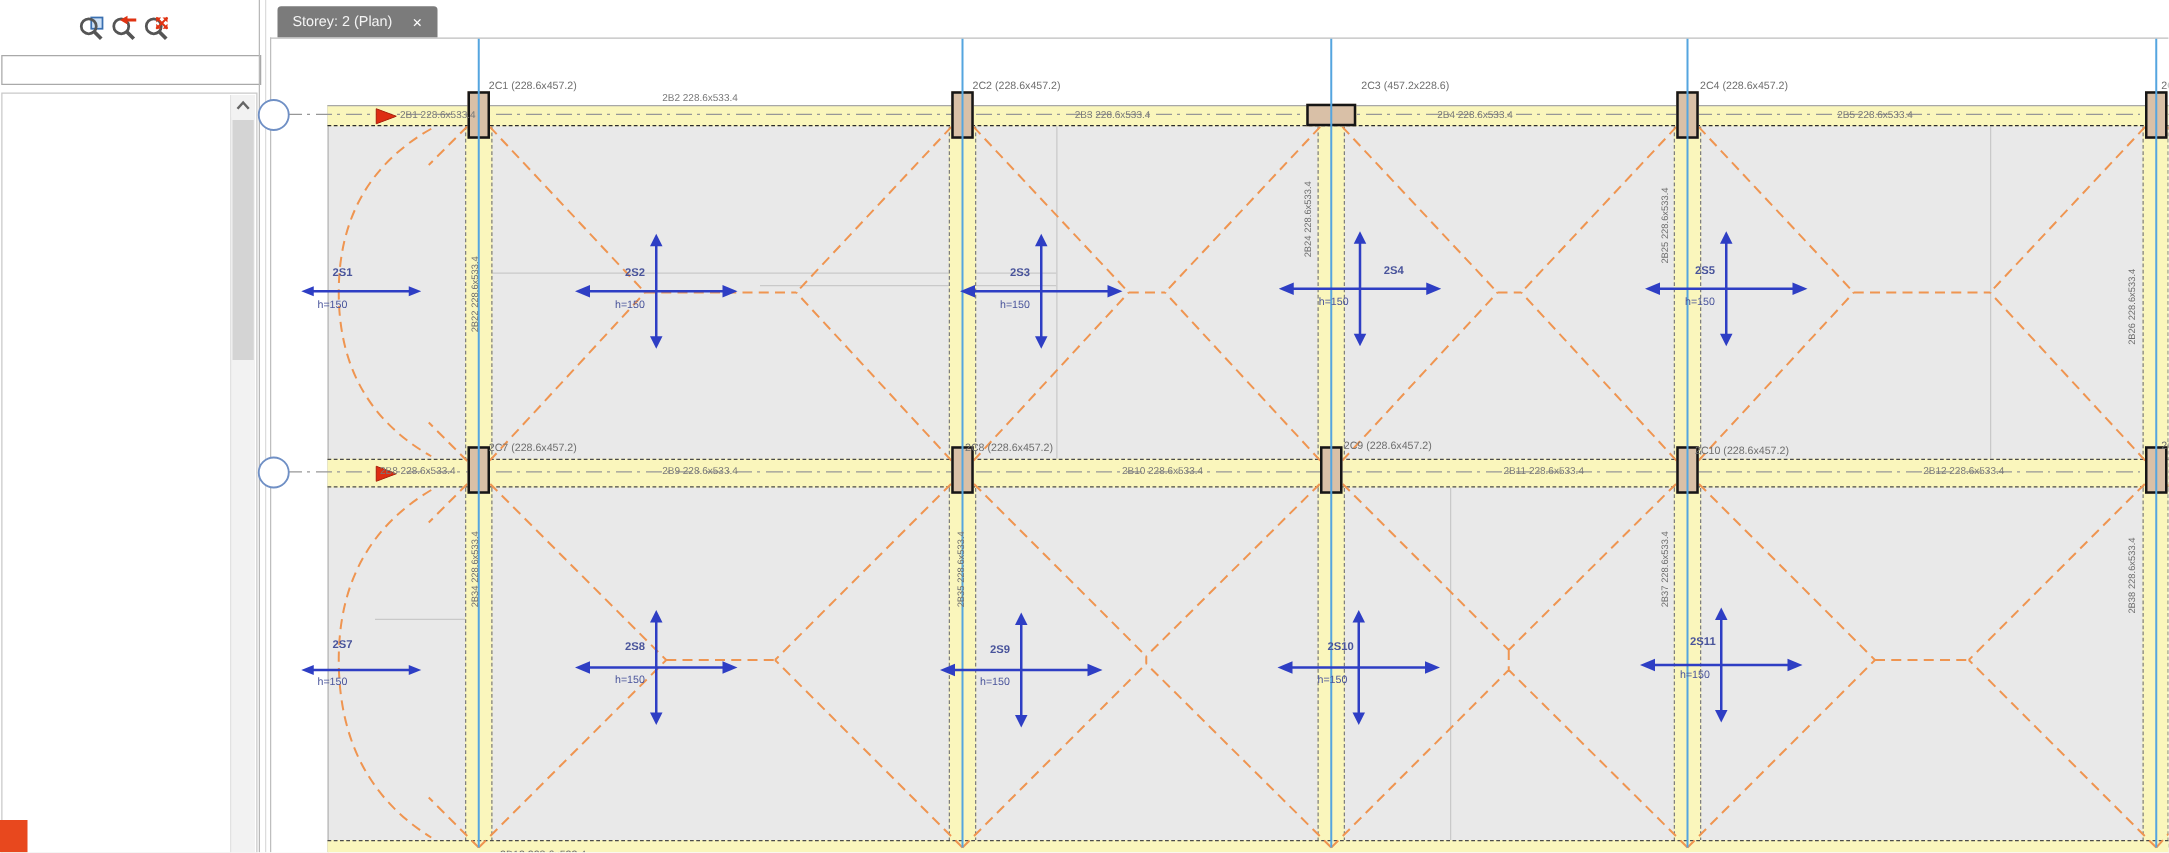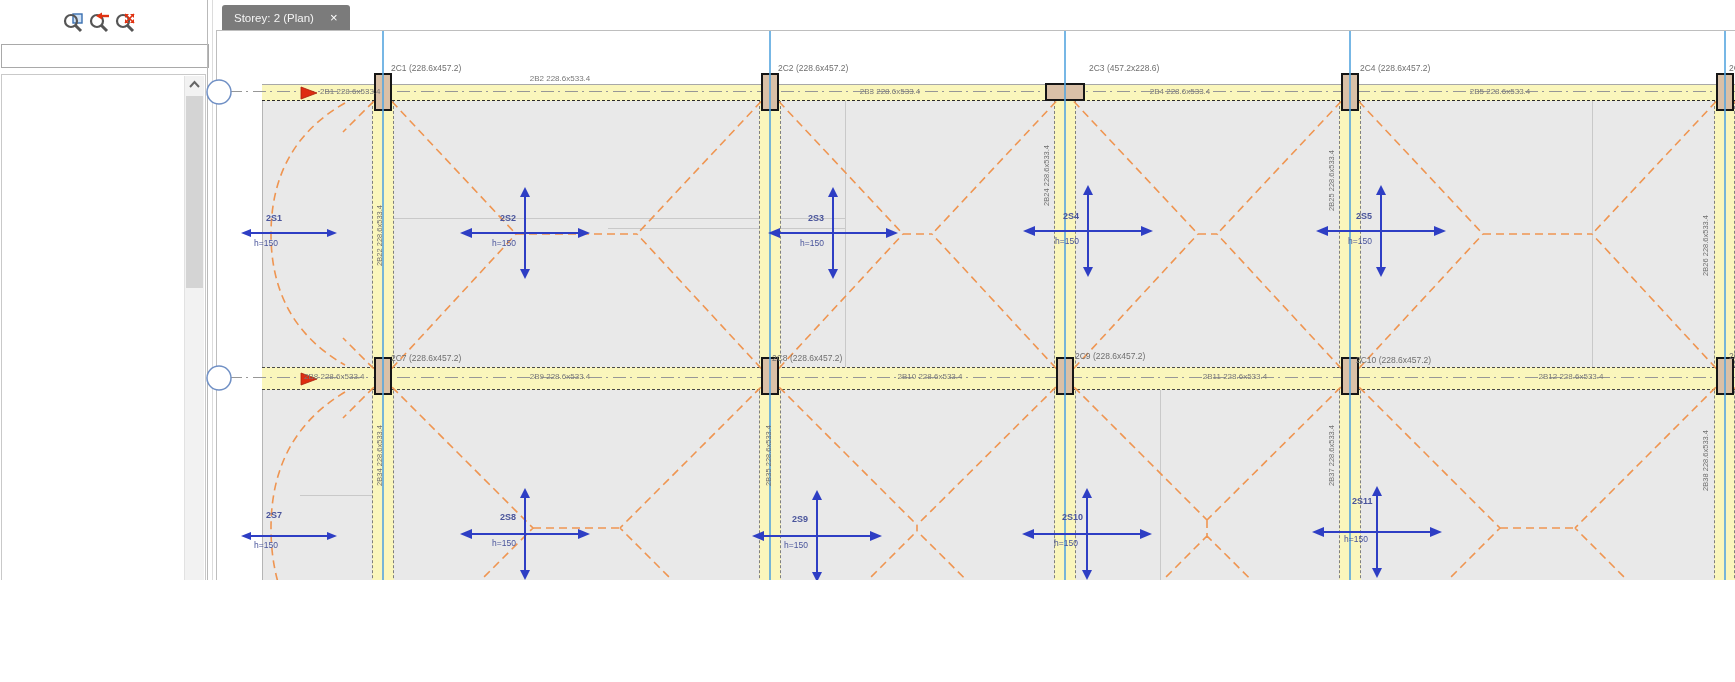--- a/index.html
+++ b/index.html
@@ -1,16 +1,16 @@
 <!DOCTYPE html>
 <html><head>
 <meta charset="utf-8">
 <style>
   html,body{margin:0;padding:0;background:#fff;font-family:"Liberation Sans",sans-serif;}
-  #app{position:relative;width:1735px;height:580px;overflow:hidden;background:#fff;}
+  #app{position:relative;width:1735px;height:682px;overflow:hidden;background:#fff;}
   .abs{position:absolute;}
 
   
   #toolbar{left:0;top:0;width:206px;height:42px;}
   .tool-icon{position:absolute;top:12px;width:22px;height:22px;cursor:pointer;}
   #filter-input{left:1px;top:44px;width:200px;height:22px;border:1px solid #a9a9a9;background:#fff;font-size:11px;padding:0 3px;}
   #list-box{left:1px;top:74px;width:203px;height:607px;border:1px solid #c9c9c9;background:#fff;}
   #scrollbar{position:absolute;right:1px;top:1px;width:19px;height:100%;background:#f2f2f2;border-left:1px solid #e2e2e2;}
   #scroll-up{position:absolute;top:0;left:0;width:19px;height:18px;background:#f2f2f2;}
   #scroll-thumb{position:absolute;top:20px;left:1px;width:17px;height:192px;background:#d4d4d4;}
@@ -236,21 +236,21 @@
       <use href="#arr2"></use>
     </svg>
   <div class="abs slab-h" style="left:492px;top:238px">h=150</div>
 
   <div class="abs slab-id" style="left:808px;top:213px">2S3</div>
   <svg class="abs" style="left:758px;top:183px" width="150" height="100">
       <use href="#arr2"></use>
     </svg>
   <div class="abs slab-h" style="left:800px;top:238px">h=150</div>
 
-  <div class="abs slab-id" style="left:1063px;top:211px">2S4</div>
+  <div class="abs slab-id" style="left:1107px;top:211px">2S4</div>
   <svg class="abs" style="left:1013px;top:181px" width="150" height="100">
       <use href="#arr2"></use>
     </svg>
   <div class="abs slab-h" style="left:1055px;top:236px">h=150</div>
 
   <div class="abs slab-id" style="left:1356px;top:211px">2S5</div>
   <svg class="abs" style="left:1306px;top:181px" width="150" height="100">
       <use href="#arr2"></use>
     </svg>
   <div class="abs slab-h" style="left:1348px;top:236px">h=150</div>
@@ -272,19 +272,19 @@
       <use href="#arr2"></use>
     </svg>
   <div class="abs slab-h" style="left:784px;top:540px">h=150</div>
 
   <div class="abs slab-id" style="left:1062px;top:512px">2S10</div>
   <svg class="abs" style="left:1012px;top:484px" width="150" height="100">
       <use href="#arr2"></use>
     </svg>
   <div class="abs slab-h" style="left:1054px;top:538px">h=150</div>
 
-  <div class="abs slab-id" style="left:1352px;top:496px">2S11</div>
+  <div class="abs slab-id" style="left:1352px;top:508px">2S11</div>
   <svg class="abs" style="left:1302px;top:482px" width="150" height="100">
       <use href="#arr2"></use>
     </svg>
   <div class="abs slab-h" style="left:1344px;top:534px">h=150</div>
 
 </div>
 
 </body></html>

